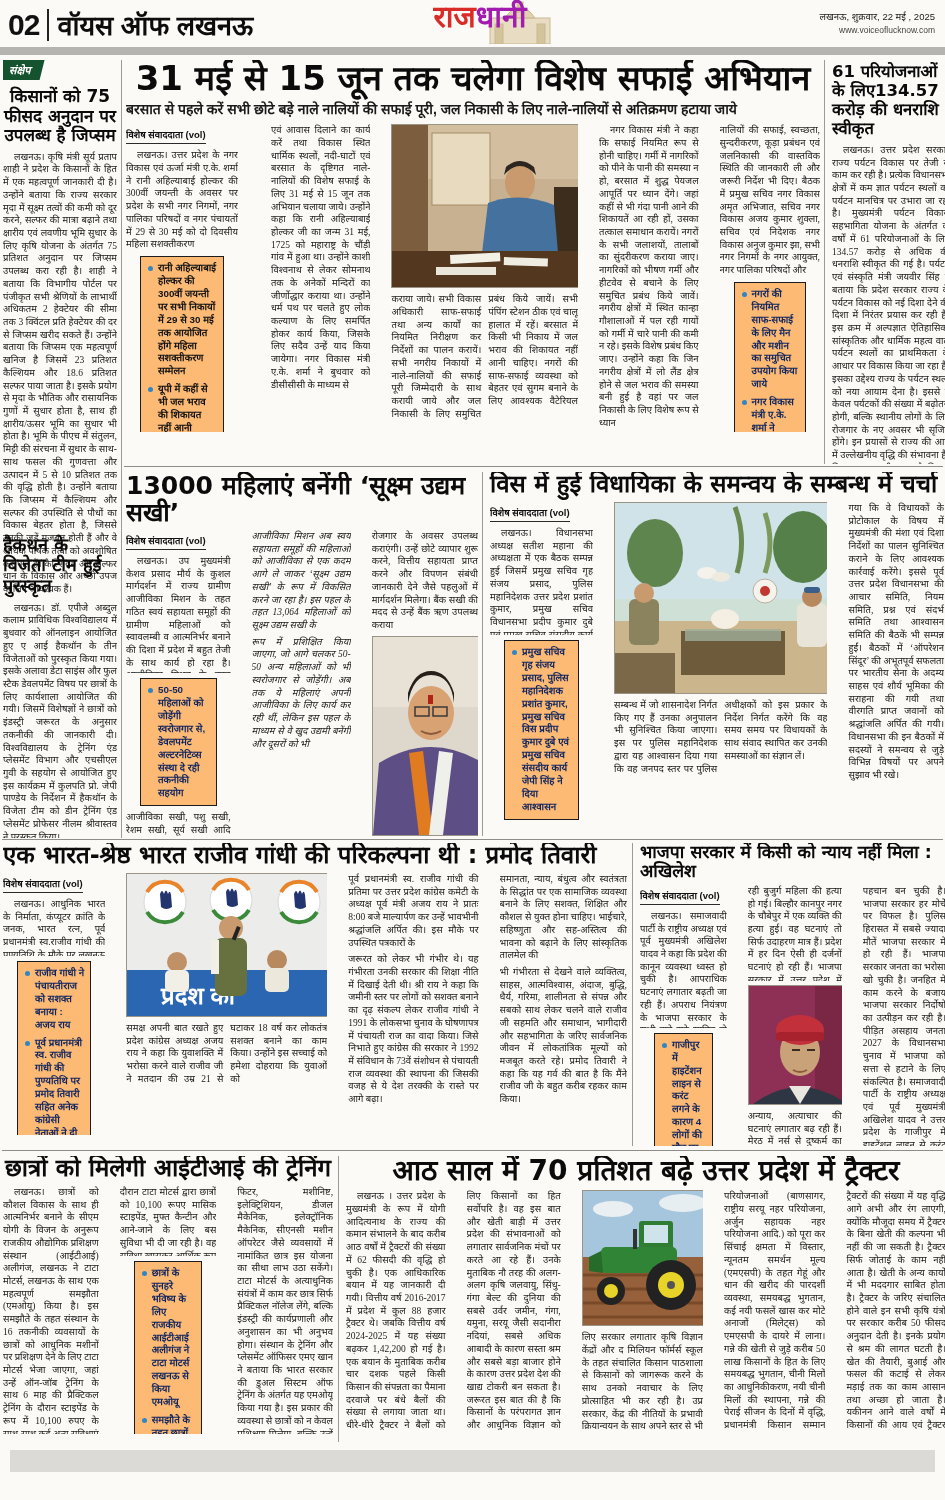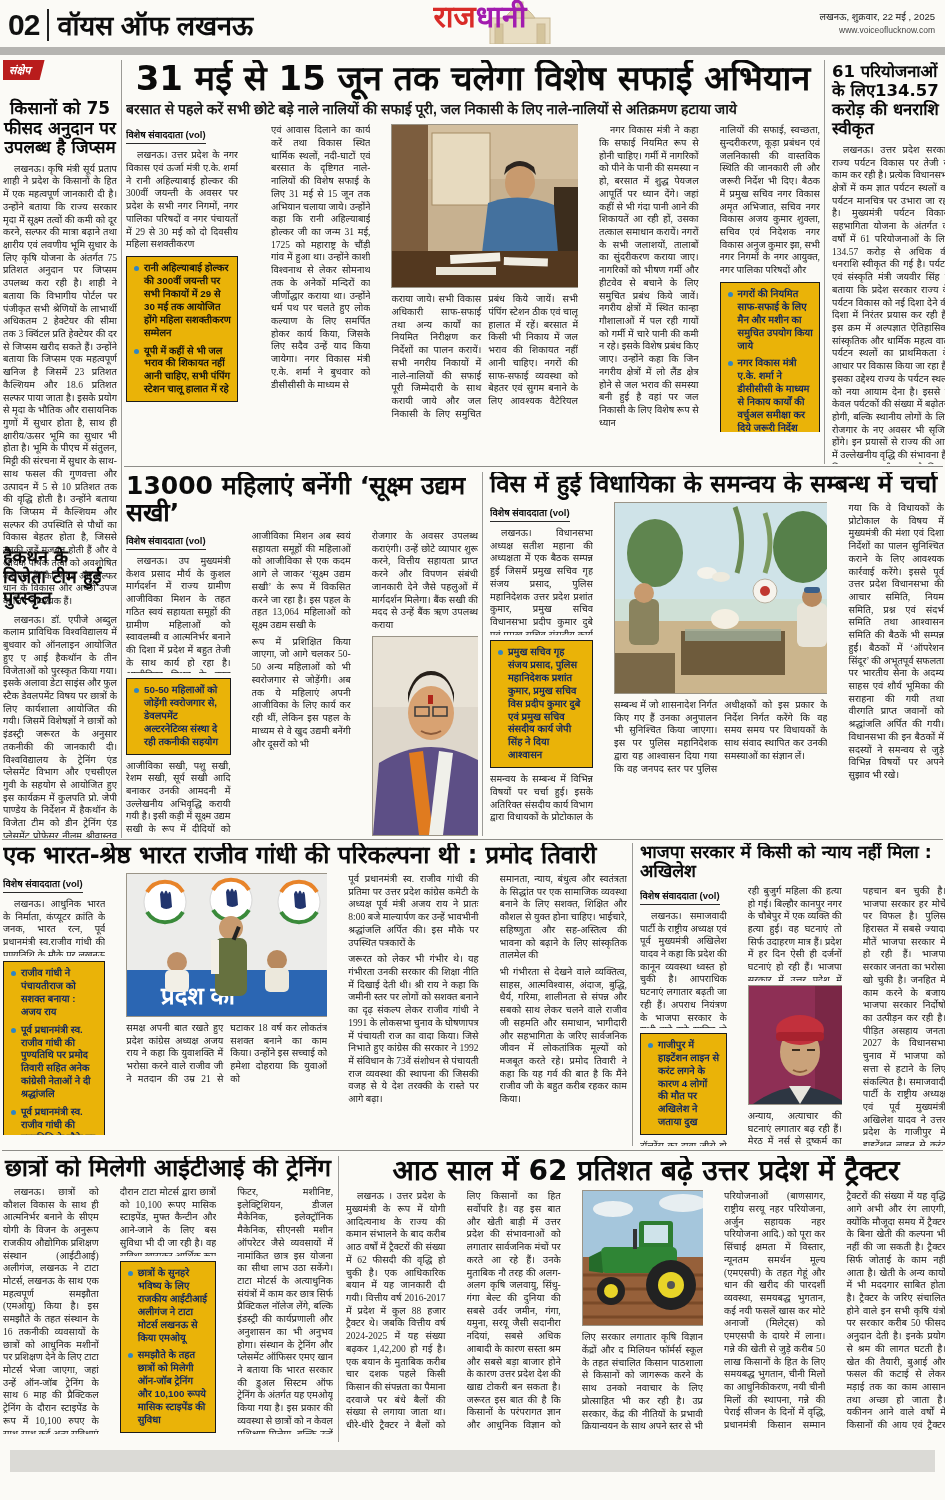--- a/index.html
+++ b/index.html
@@ -22,28 +22,28 @@
   .hrule{background:#8e8d89;height:1px;}
   
   .art{position:absolute;overflow:hidden;}
   .art-headline{font-weight:800;color:#0b0b0b;line-height:1.08;margin:0 0 4px 0;font-family:"DejaVu Sans",sans-serif;}
   .subhead{font-weight:700;font-size:14px;color:#1a1a1a;margin:2px 0 6px 0;line-height:1.25;}
   .byline{font-size:9.5px;font-weight:700;border-bottom:1.3px solid #2a2a2a;display:inline-block;padding-bottom:2px;margin:1px 0 5px 0;color:#111;}
   .body-txt{font-size:9.5px;line-height:1.34;text-align:justify;color:#1d1d1d;margin:0 0 4px 0;font-family:"Liberation Serif",serif;}
   .body-txt.indent{text-indent:11px;}
   .cols{display:flex;gap:21px;}
   .col{overflow:hidden;}
-  .kbox{border:1.6px solid #1c1c1c;padding:5px 6px;margin:5px 0;background:#eab308;}
+  .kbox{border:1.6px solid #1c1c1c;padding:5px 6px;margin:5px 14px;background:#fdba74;}
   .kbox ul{margin:0;padding:0;}
   .kbox li{list-style:none;position:relative;padding-left:11px;font-weight:700;font-size:9.8px;line-height:1.32;margin:0 0 5px 0;color:#11265f;text-align:left;}
   .kbox li:last-child{margin-bottom:0;}
   .kbox li::before{content:"";position:absolute;left:1px;top:4px;width:5px;height:5px;border-radius:50%;background:#2f86c4;}
   .kbox.dark li{color:#121212;}
   .photo{display:block;border:1px solid #9a9487;background:#ddd;margin-bottom:5px;}
-  .brief-label{background:#b91c1c;color:#fff;font-weight:700;font-style:italic;font-size:11px;padding:2px 14px 3px 6px;display:inline-block;clip-path:polygon(0 0,100% 0,88% 100%,0 100%);margin-bottom:16px;}
+  .brief-label{background:#14532d;color:#fff;font-weight:700;font-style:italic;font-size:11px;padding:2px 14px 3px 6px;display:inline-block;clip-path:polygon(0 0,100% 0,88% 100%,0 100%);margin-bottom:4px;}
   .side-head{font-size:17px;font-weight:800;line-height:1.15;margin:3px 0 5px 0;color:#0b0b0b;font-family:"DejaVu Sans",sans-serif;}
   .vline-l{border-left:1px solid #9b9a96;padding-left:7px;}
 </style>
 </head>
 <body>
 
 <div class="abs hdr-left">
   <span class="pg-num">02</span>
   <span class="hdr-bar"></span>
   <span class="paper-name">वॉयस ऑफ लखनऊ</span>
@@ -143,21 +143,21 @@
     <div class="col" style="width:116px;">
       <span class="byline">विशेष संवाददाता (vol)</span>
       <p class="body-txt indent" style="max-height:118px;overflow:hidden;">लखनऊ। उप मुख्यमंत्री केशव प्रसाद मौर्य के कुशल मार्गदर्शन में राज्य ग्रामीण आजीविका मिशन के तहत गठित स्वयं सहायता समूहों की ग्रामीण महिलाओं को स्वावलम्बी व आत्मनिर्भर बनाने की दिशा में प्रदेश में बहुत तेजी के साथ कार्य हो रहा है। आजीविका मिशन के तहत गठित समूहों से समूह सखी, बीसी सखी, विद्युत सखी, कृषि</p>
       <div class="kbox">
           <ul>
             <li>50-50 महिलाओं को जोड़ेंगी स्वरोजगार से, डेवलपमेंट अल्टरनेटिव्स संस्था दे रही तकनीकी सहयोग</li>
           </ul>
         </div>
       <p class="body-txt">आजीविका सखी, पशु सखी, रेशम सखी, सूर्य सखी आदि बनाकर उनकी आमदनी में उल्लेखनीय अभिवृद्धि करायी गयी है। इसी कड़ी में सूक्ष्म उद्यम सखी के रूप में दीदियों को प्रशिक्षण देकर महिलाओं की आमदनी में इजाफा करने की नयी पहल की गयी है। उत्तर प्रदेश राज्य ग्रामीण</p>
     </div>
-    <div class="col" style="width:110px;">
+    <div class="col" style="width:110px;font-style:italic;">
       <p class="body-txt">आजीविका मिशन अब स्वयं सहायता समूहों की महिलाओं को आजीविका से एक कदम आगे ले जाकर ‘सूक्ष्म उद्यम सखी’ के रूप में विकसित करने जा रहा है। इस पहल के तहत 13,064 महिलाओं को सूक्ष्म उद्यम सखी के</p>
       <p class="body-txt">रूप में प्रशिक्षित किया जाएगा, जो आगे चलकर 50-50 अन्य महिलाओं को भी स्वरोजगार से जोड़ेंगी। अब तक ये महिलाएं अपनी आजीविका के लिए कार्य कर रही थीं, लेकिन इस पहल के माध्यम से वे खुद उद्यमी बनेंगी और दूसरों को भी</p>
     </div>
     <div class="col" style="width:118px;">
       <p class="body-txt" style="max-height:108px;overflow:hidden;">रोजगार के अवसर उपलब्ध कराएंगी। उन्हें छोटे व्यापार शुरू करने, वित्तीय सहायता प्राप्त करने और विपणन संबंधी जानकारी देने जैसे पहलुओं में मार्गदर्शन मिलेगा। बैंक सखी की मदद से उन्हें बैंक ऋण उपलब्ध कराया</p>
       <svg class="photo" width="116" height="198" viewBox="0 0 116 198">
         <rect width="116" height="198" fill="#ded7cb"></rect>
         <rect width="116" height="70" fill="#e8e2d6"></rect>
         <path d="M6 126 Q58 94 110 126 L116 198 L0 198 Z" fill="#5d4f86"></path>
         <path d="M36 116 L46 198 L60 198 L50 114 Z" fill="#e07b1f"></path>
@@ -323,21 +323,21 @@
         </div>
       <p class="body-txt">के छात्रों के लिए बड़ी राहत है। प्रधानाचार्य राजकुमार यादव ने बताया कि समझौते के तहत छात्र डेढ़ वर्ष कैंपस में ट्रेनिंग लेंगे, जबकि 6 माह उन्हें प्रैक्टिकल के लिए टाटा मोटर्स के संयंत्र में भेजा जाएगा। इस दौरान उन्हें 10,100 रुपए स्टाइपेंड भी प्रदान किया जाएगा। उन्होंने बताया कि संस्थान में</p>
     </div>
     <div class="col" style="width:105px;">
       <p class="body-txt">फिटर, मशीनिष्ट, इलेक्ट्रिशियन, डीजल मैकेनिक, इलेक्ट्रॉनिक मैकेनिक, सीएनसी मशीन ऑपरेटर जैसे व्यवसायों में नामांकित छात्र इस योजना का सीधा लाभ उठा सकेंगे। टाटा मोटर्स के अत्याधुनिक संयंत्रों में काम कर छात्र सिर्फ प्रैक्टिकल नॉलेज लेंगे, बल्कि इंडस्ट्री की कार्यप्रणाली और अनुशासन का भी अनुभव होगा। संस्थान के ट्रेनिंग और प्लेसमेंट ऑफिसर एमए खान ने बताया कि भारत सरकार की डुअल सिस्टम ऑफ ट्रेनिंग के अंतर्गत यह एमओयू किया गया है। इस प्रकार की व्यवस्था से छात्रों को न केवल प्रशिक्षण मिलेगा, बल्कि उन्हें अप्रेन्टिसशिप भविष्य में स्थायी रोजगार के लिए तैयार करेगी। उन्होंने बताया संस्थान में मारुति सुजुकी, हीरो मोटर्स, हिंदुस्तान लीवर, टाटा मोटर्स, रॉयल एनफील्ड, एचएएल, एससीएल आदि प्रतिष्ठित कंपनियों द्वारा कैम्पस ड्राइव के माध्यम से विद्यार्थियों को अप्रेन्टिसशिप नौकरी के लिए चुना गया है।</p>
     </div>
   </div>
 </section>
 
 <section class="art vline-l" style="left:338px;top:1156px;width:600px;height:286px;">
-  <h1 class="art-headline" style="font-size:28px;text-align:center;">आठ साल में 62 प्रतिशत बढ़े उत्तर प्रदेश में ट्रैक्टर</h1>
+  <h1 class="art-headline" style="font-size:28px;text-align:center;">आठ साल में 70 प्रतिशत बढ़े उत्तर प्रदेश में ट्रैक्टर</h1>
   <div class="cols" style="height:240px;">
     <div class="col" style="width:110px;">
       <p class="body-txt indent">लखनऊ । उत्तर प्रदेश के मुख्यमंत्री के रूप में योगी आदित्यनाथ के राज्य की कमान संभालने के बाद करीब आठ वर्षों में ट्रैक्टरों की संख्या में 62 फीसदी की वृद्धि हो चुकी है। एक आधिकारिक बयान में यह जानकारी दी गयी। वित्तीय वर्ष 2016-2017 में प्रदेश में कुल 88 हजार ट्रैक्टर थे। जबकि वित्तीय वर्ष 2024-2025 में यह संख्या बढ़कर 1,42,200 हो गई है। एक बयान के मुताबिक करीब चार दशक पहले किसी किसान की संपन्नता का पैमाना दरवाजे पर बंधे बैलों की संख्या से लगाया जाता था। धीरे-धीरे ट्रैक्टर ने बैलों को खेतीबाड़ी में अप्रासंगिक बना दिया। बदले दौर में अब ट्रैक्टर ही किसानों की शान, संपन्नता और खुशहाली के प्रमाण हैं। ट्रैक्टरों की संख्या के लिहाज से देखें तो उत्तर प्रदेश के किसान खुशहाल हैं। बयान में कहा गया कि मुख्यमंत्री योगी आदित्यनाथ के</p>
     </div>
     <div class="col" style="width:104px;">
       <p class="body-txt">लिए किसानों का हित सर्वोपरि है। वह इस बात और खेती बाड़ी में उत्तर प्रदेश की संभावनाओं को लगातार सार्वजनिक मंचों पर करते आ रहे हैं। उनके मुताबिक नौ तरह की अलग-अलग कृषि जलवायु, सिंधु-गंगा बेल्ट की दुनिया की सबसे उर्वर जमीन, गंगा, यमुना, सरयू जैसी सदानीरा नदियां, सबसे अधिक आबादी के कारण सस्ता श्रम और सबसे बड़ा बाजार होने के कारण उत्तर प्रदेश देश की खाद्य टोकरी बन सकता है। जरूरत इस बात की है कि किसानों के परंपरागत ज्ञान और आधुनिक विज्ञान को खेती बाड़ी से जोड़ा जाए। इसके</p>
     </div>
     <div class="col" style="width:134px;">
       <svg class="photo" width="132" height="134" viewBox="0 0 132 134">
         <rect width="132" height="70" fill="#a5c6dc"></rect>

